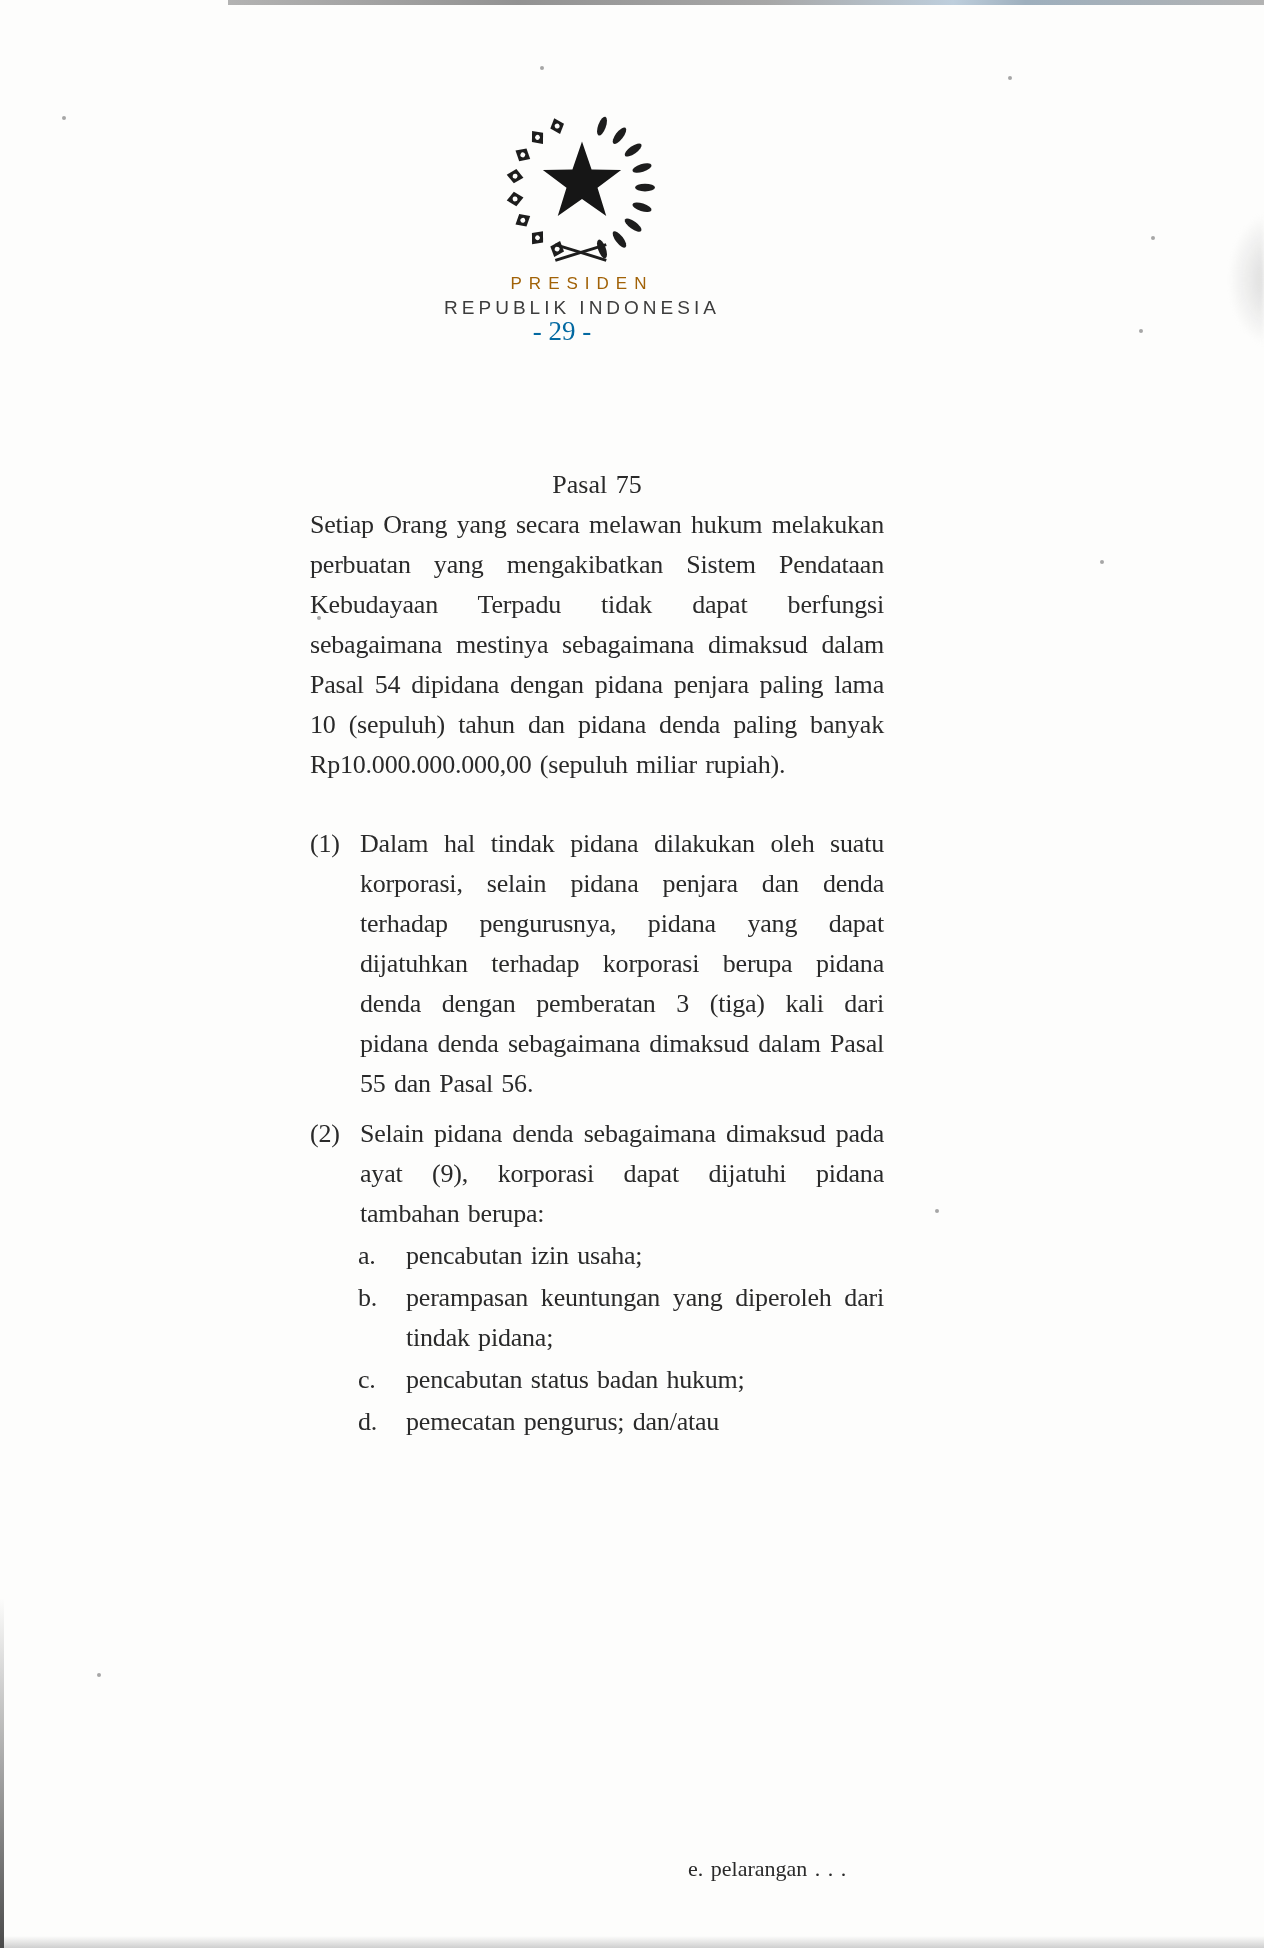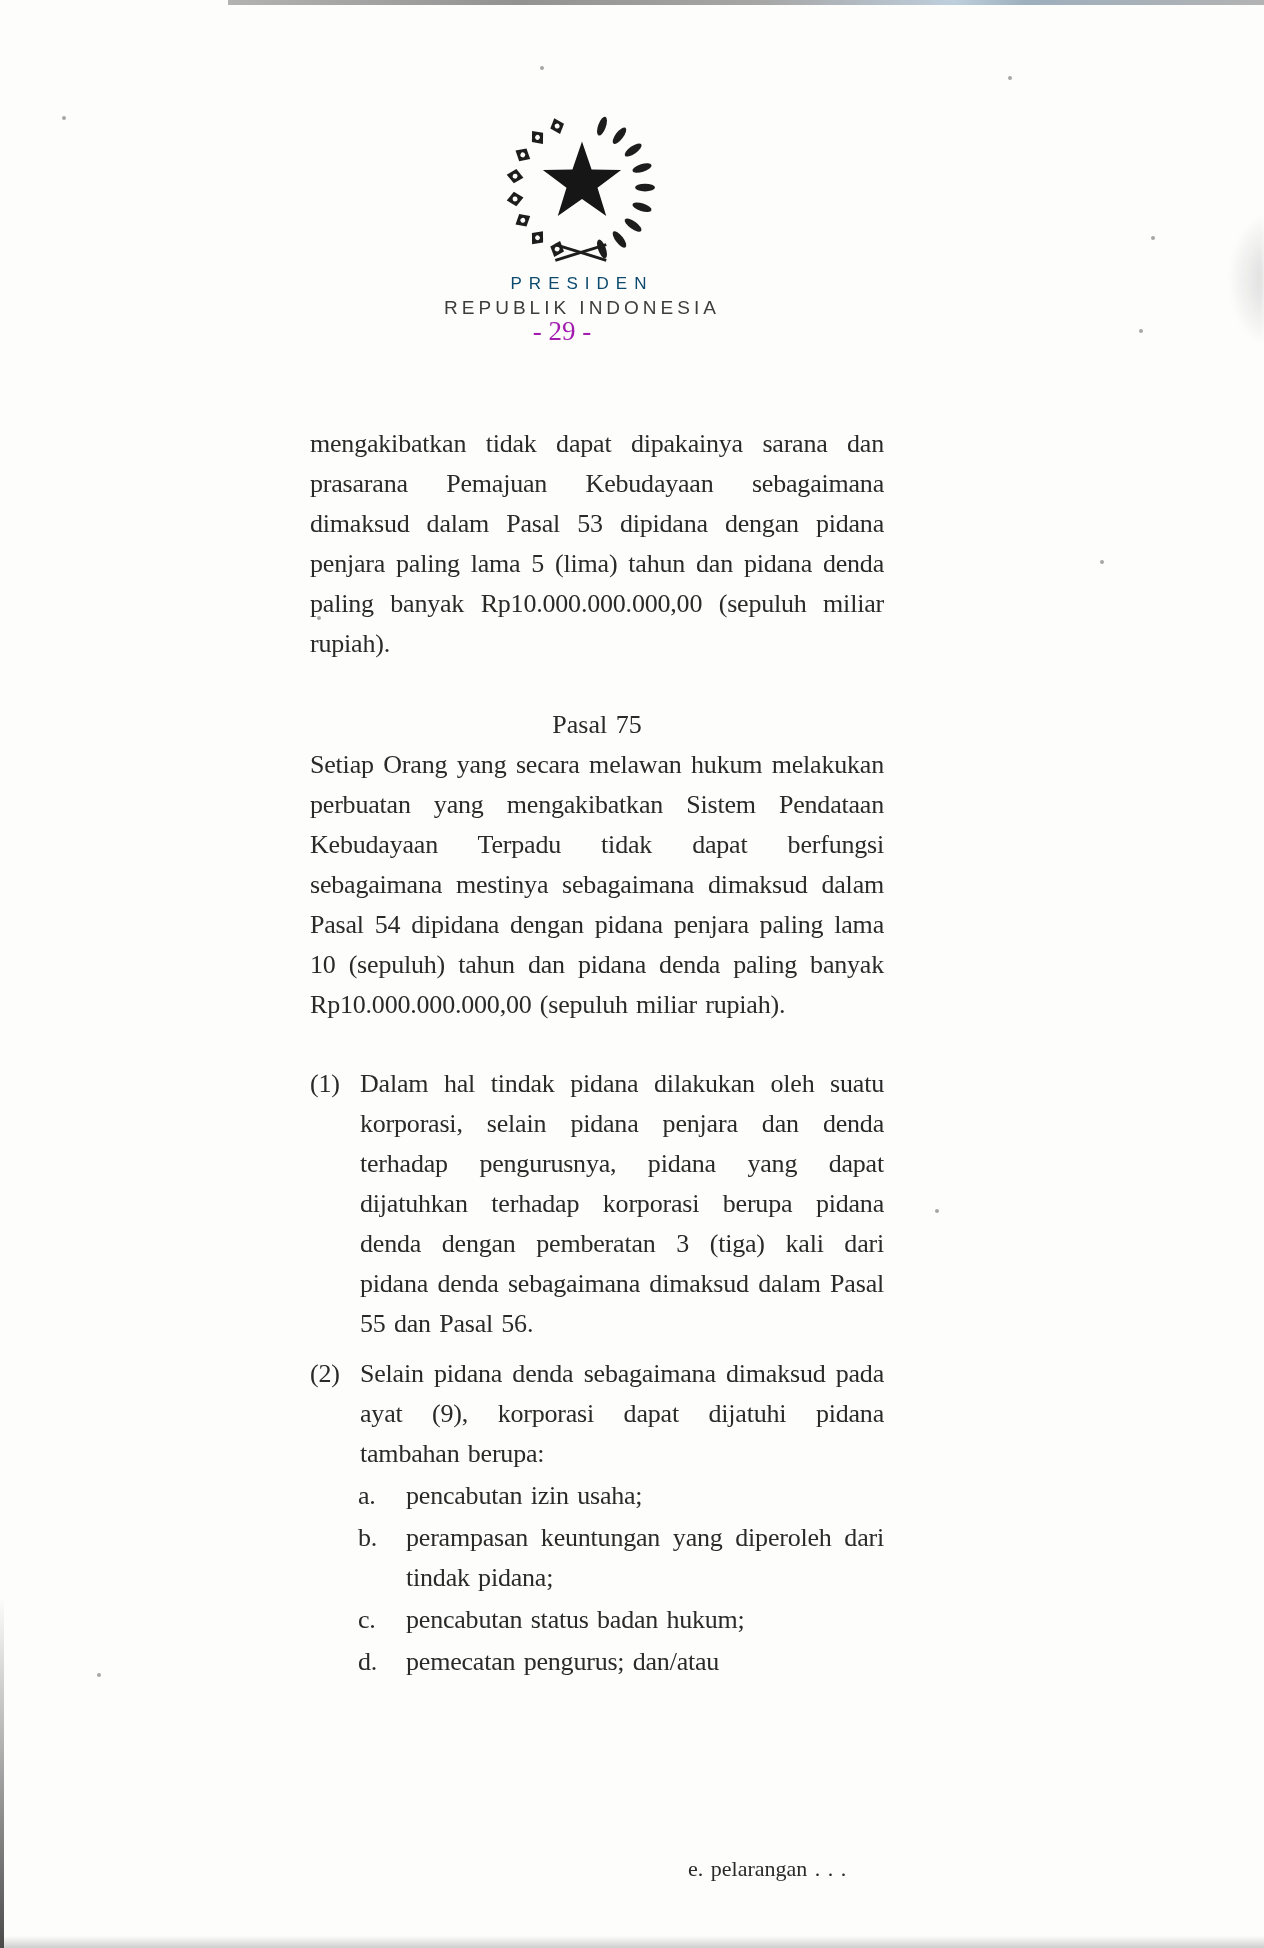--- a/index.html
+++ b/index.html
@@ -16,23 +16,23 @@
     background:linear-gradient(180deg,rgba(0,0,0,0),#cfcfcf);}
   .edge-left{position:absolute;left:0;bottom:0;width:4px;height:350px;
     background:linear-gradient(180deg,rgba(60,60,60,0),#4a4a4a);}
   .smudge-right{position:absolute;right:0;top:212px;width:36px;height:135px;
     background:radial-gradient(ellipse at 120% 50%,#d9d9d9,rgba(255,255,255,0) 70%);filter:blur(2px);}
   .speck{position:absolute;width:4px;height:4px;border-radius:50%;background:#6d6d6d;opacity:.6;}
 
   
   .doc-header{position:absolute;top:110px;left:0;width:1164px;text-align:center;}
   .emblem{display:block;margin:0 auto 4px auto;}
-  .hdr-line1{font-family:"Liberation Sans",sans-serif;font-size:17px;letter-spacing:7px;color:#0c4a6e;}
+  .hdr-line1{font-family:"Liberation Sans",sans-serif;font-size:17px;letter-spacing:7px;color:#a16207;}
   .hdr-line2{font-family:"Liberation Sans",sans-serif;font-size:19px;letter-spacing:4px;color:#3d3d3d;margin-top:3px;}
-  .page-number{position:absolute;top:316px;left:0;width:1124px;text-align:center;font-size:27px;color:#a21caf;}
+  .page-number{position:absolute;top:316px;left:0;width:1124px;text-align:center;font-size:27px;color:#0369a1;}
 
   
   .content{position:absolute;top:424px;left:310px;width:574px;
     font-size:26px;line-height:40px;text-align:justify;word-spacing:2px;letter-spacing:-0.2px;}
   .content p{margin:0;}
   .pasal-heading{text-align:center;font-size:26px;font-weight:normal;margin:0;letter-spacing:0;}
   .h56{margin-top:41px;}
   .p56{margin-top:45px;}
   .h57{margin-top:48px;}
   .num-item{display:flex;align-items:flex-start;}
@@ -102,21 +102,20 @@
       <line x1="66" y1="117" x2="108" y2="130" stroke="#1d1d1d" stroke-width="2.4"></line>
     </svg>
     <div class="hdr-line1">PRESIDEN</div>
     <div class="hdr-line2">REPUBLIK INDONESIA</div>
   </div>
 
   <div class="page-number">- 29 -</div>
 
   <div class="content">
 
-    <p>mengakibatkan tidak dapat dipakainya sarana dan prasarana Pemajuan Kebudayaan sebagaimana dimaksud dalam Pasal 53 dipidana dengan pidana penjara paling lama 5 (lima) tahun dan pidana denda paling banyak Rp10.000.000.000,00 (sepuluh miliar rupiah).</p>
 
     <h2 class="pasal-heading h56">Pasal 75</h2>
 
     <p class="p56">Setiap Orang yang secara melawan hukum melakukan perbuatan yang mengakibatkan Sistem Pendataan Kebudayaan Terpadu tidak dapat berfungsi sebagaimana mestinya sebagaimana dimaksud dalam Pasal 54 dipidana dengan pidana penjara paling lama 10 (sepuluh) tahun dan pidana denda paling banyak Rp10.000.000.000,00 (sepuluh miliar rupiah).</p>
 
 
     <div class="num-item li1">
       <span class="num">(1)</span>
       <span class="itxt">Dalam hal tindak pidana dilakukan oleh suatu korporasi, selain pidana penjara dan denda terhadap pengurusnya, pidana yang dapat dijatuhkan terhadap korporasi berupa pidana denda dengan pemberatan 3 (tiga) kali dari pidana denda sebagaimana dimaksud dalam Pasal 55 dan Pasal 56.</span>
     </div>

